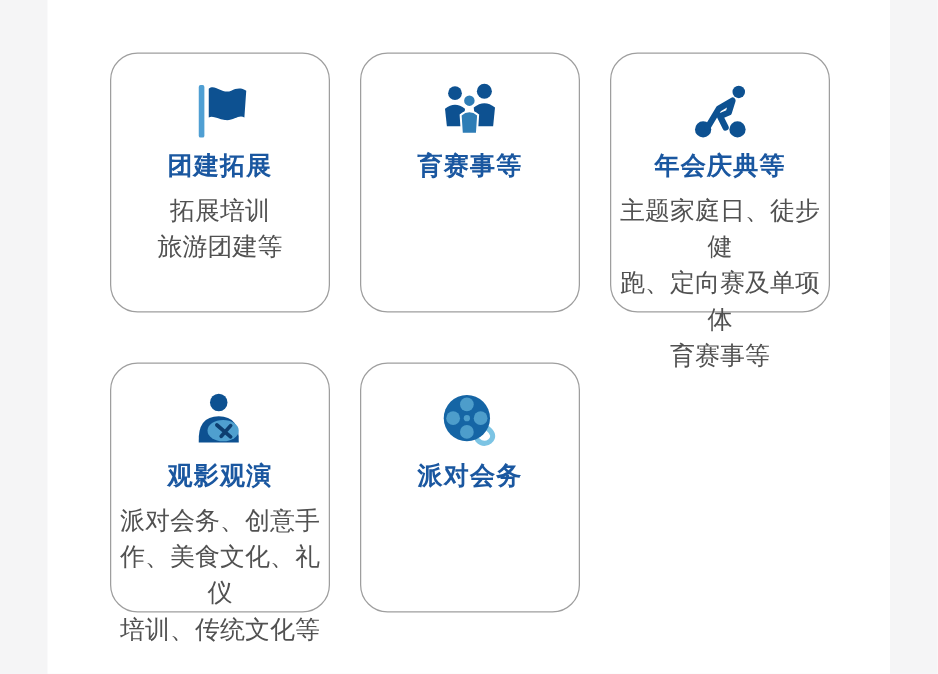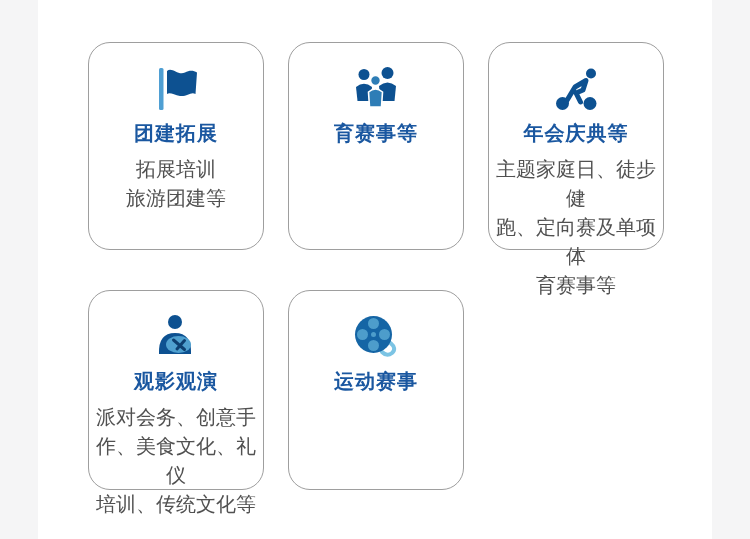--- a/index.html
+++ b/index.html
@@ -130,17 +130,17 @@
         <circle cx="21.5" cy="21.5" r="18.5" fill="#1565a5"></circle>
         <g fill="#4d9dcb">
           <circle cx="21.5" cy="10.5" r="5.5"></circle>
           <circle cx="10.5" cy="21.5" r="5.5"></circle>
           <circle cx="32.5" cy="21.5" r="5.5"></circle>
           <circle cx="21.5" cy="32.5" r="5.5"></circle>
           <circle cx="21.5" cy="21.5" r="2.5"></circle>
         </g>
       </svg>
     </span>
-    <div class="title">运动赛事</div>
+    <div class="title">派对会务</div>
   </div>
 
 
 </div>
 
 </body></html>

